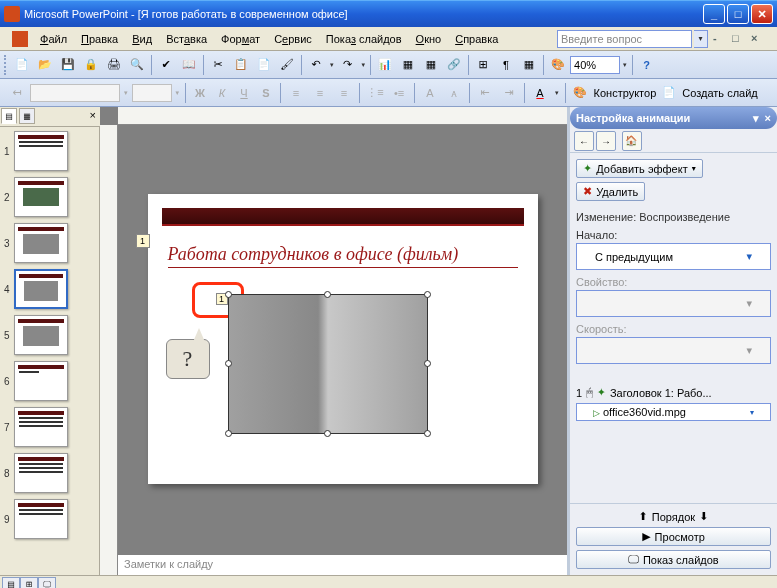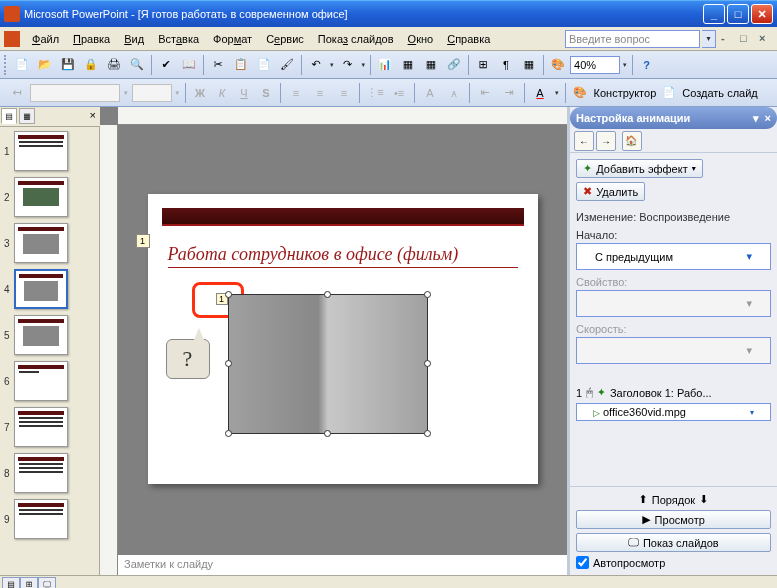--- a/index.html
+++ b/index.html
@@ -6,21 +6,21 @@
 body { width: 777px; height: 588px; background: #ece9d8; overflow: hidden; }
 
 .titlebar { height: 27px; background: linear-gradient(to bottom, #3a8cf0 0%, #2060d8 50%, #1a50c0 100%); display: flex; align-items: center; padding: 0 4px; color: white; border-top: 1px solid #5faef8; }
 .titlebar .icon { width: 16px; height: 16px; background: #d04a1a; margin-right: 4px; border-radius: 2px; }
 .titlebar .title { font-weight: normal; flex: 1; }
 .titlebar .btns { display: flex; gap: 2px; }
 .titlebar .btn { width: 22px; height: 20px; border: 1px solid white; border-radius: 3px; display: flex; align-items: center; justify-content: center; font-weight: bold; color: white; }
 .btn.min, .btn.max { background: linear-gradient(to bottom, #3a8cf0, #1a50c0); }
 .btn.close { background: linear-gradient(to bottom, #f07050, #c02010); }
 
-.menubar { height: 24px; background: #ece9d8; display: flex; align-items: center; padding: 0 4px; gap: 2px; border-bottom: 1px solid #aca899; }
+.menubar { height: 24px; background: #ece9d8; display: flex; align-items: center; padding: 0 12px; gap: 2px; border-bottom: 1px solid #aca899; }
 .menubar .menuicon { width: 16px; height: 16px; background: #d04a1a; margin-right: 4px; }
 .menubar .menuitem { padding: 2px 6px; cursor: default; }
 .menubar .menuitem u { text-decoration: underline; }
 .menubar .spacer { flex: 1; }
 .menubar .askbox { width: 135px; height: 18px; border: 1px solid #7a96df; background: white; color: #888; padding: 0 3px; display: flex; align-items: center; }
 .menubar .dropbtn { width: 14px; height: 18px; border: 1px solid #7a96df; border-left: none; background: #e0e8f8; color: #333; display: flex; align-items: center; justify-content: center; font-size: 8px; }
 .menubar .winbtn { width: 14px; height: 14px; margin-left: 3px; color: #566; font-weight: bold; cursor: default; }
 
 .toolbar { height: 28px; background: linear-gradient(to bottom, #e2ebf8, #d0dcf0); display: flex; align-items: center; padding: 0 4px; gap: 1px; border-bottom: 1px solid #8aa0c8; }
 .toolbar .grip { width: 4px; height: 20px; border-left: 2px dotted #8aa0c8; margin-right: 2px; }
@@ -372,24 +372,20 @@
         <div class="navbtn">⬆</div>
         <span>Порядок</span>
         <div class="navbtn">⬇</div>
       </div>
       <div class="btns2">
         <div class="btn2">▶ <span>Просмотр</span></div>
       </div>
       <div class="btns2" style="margin-top:4px;">
         <div class="btn2">🖵 <span>Показ слайдов</span></div>
       </div>
-      <div class="cb">
-        <input type="checkbox" checked="" style="">
-        <span>Автопросмотр</span>
-      </div>
     </div>
   </div>
 </div>
 
 <div class="viewbtns">
   <div class="vbtn">▤</div>
   <div class="vbtn">⊞</div>
   <div class="vbtn">🖵</div>
 </div>
 

